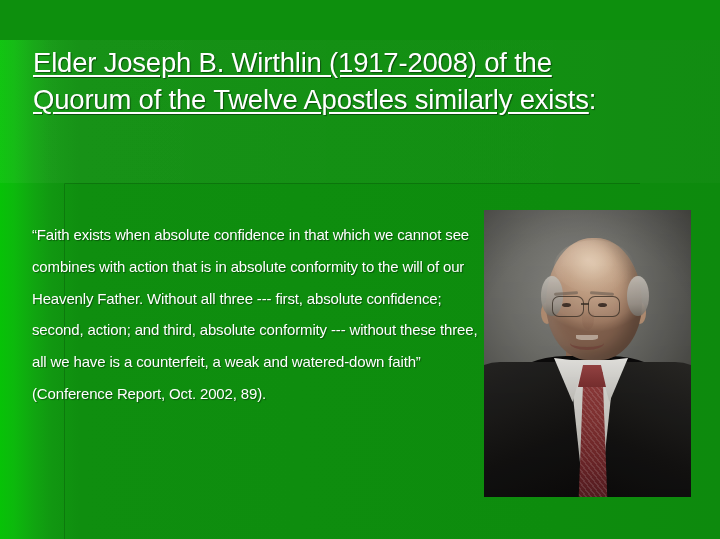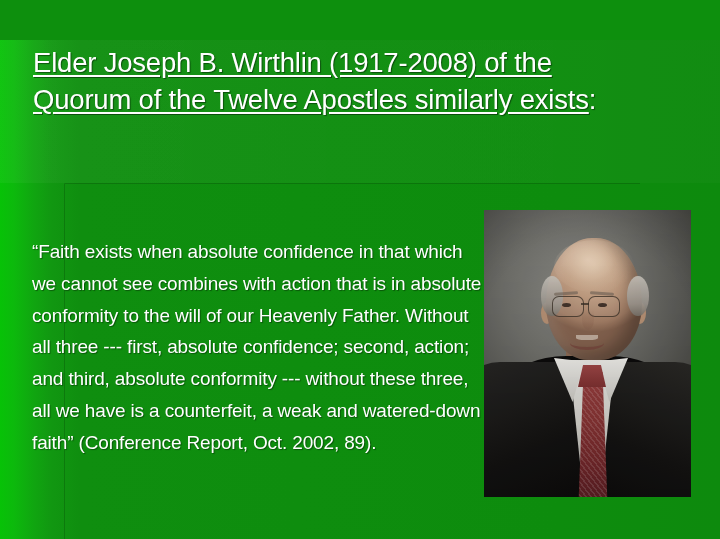--- a/index.html
+++ b/index.html
@@ -76,24 +76,24 @@
   .title u {
     text-decoration: underline;
     text-underline-offset: 3px;
   }
   .title .tail { text-decoration: none; }
 
   
   .body-text {
     position: absolute;
     left: 32px;
-    top: 196px;
+    top: 179px;
     width: 452px;
     color: #ffffff;
-    font-size: 19px;
+    font-size: 15px;
     line-height: 31.8px;
     letter-spacing: -0.15px;
     text-shadow: 1px 1px 1px rgba(0,0,0,0.40);
     white-space: pre-line;
   }
 
   
   .photo {
     position: absolute;
     left: 484px;

